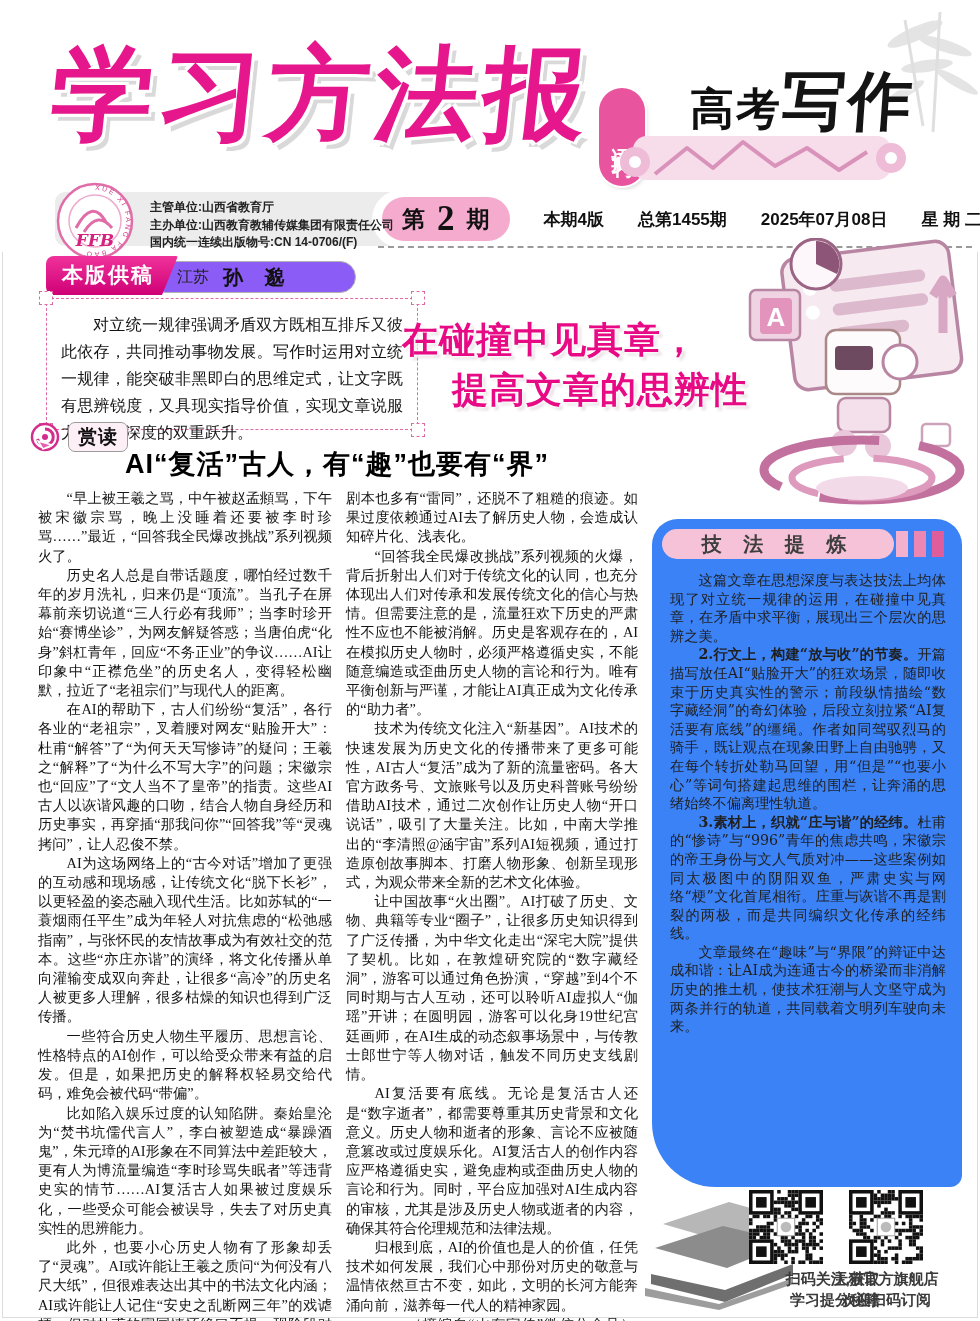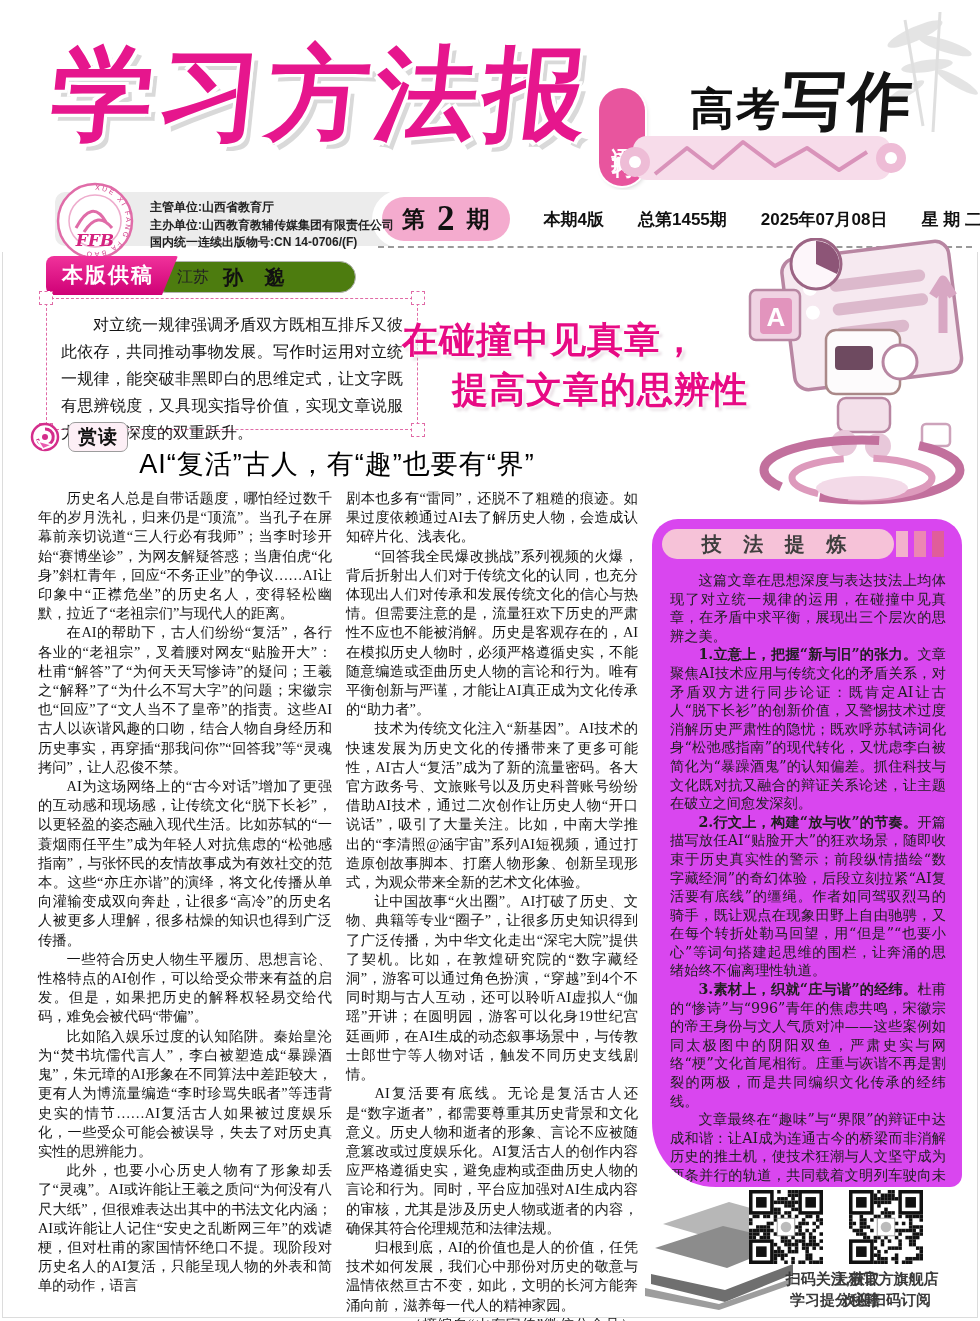--- a/index.html
+++ b/index.html
@@ -33,21 +33,21 @@
     height:44px;padding:0 20px;font-weight:bold;color:#111;}
   .issue-pill .ip-side{font-size:23px;}
   .issue-pill .ip-num{font-size:35px;font-family:"Liberation Serif",serif;}
   .issue-item{font-size:17px;font-weight:bold;color:#111;white-space:nowrap;}
   .dash-sep{position:absolute;left:378px;top:246px;width:594px;border-top:2px dashed #9a9a9a;}
   .logo{position:absolute;left:56px;top:182px;}
   .pub{position:absolute;left:150px;top:199px;font-size:12px;font-weight:bold;color:#222;line-height:17.5px;}
 
   
   .author-pill{position:absolute;left:150px;top:261px;height:30px;min-width:160px;border:1.5px solid #b3b3b3;
-    border-radius:16px;display:flex;align-items:center;padding:0 18px 0 26px;gap:14px;background:#4d7c0f;}
+    border-radius:16px;display:flex;align-items:center;padding:0 18px 0 26px;gap:14px;background:#8b5cf6;}
   .author-region{font-size:16px;color:#222;}
   .author-name{font-size:20px;font-weight:bold;color:#111;letter-spacing:8px;}
   .contrib-badge{position:absolute;left:38px;top:256px;background:linear-gradient(180deg,#f0329b,#cf0076);
     color:#fff;font-size:21px;font-weight:bold;letter-spacing:2px;padding:5px 24px 6px 16px;
     border-radius:8px 2px 2px 8px;clip-path:polygon(0 0,100% 0,calc(100% - 16px) 100%,0 100%);margin-left:8px;}
 
   
   .jj{position:absolute;left:396px;top:260px;display:flex;align-items:center;}
   .jj-icon{width:38px;height:38px;z-index:2;}
   .jj-label{background:#f8d2e3;color:#111;font-size:21px;font-weight:900;letter-spacing:2px;
@@ -69,33 +69,33 @@
   .hl2{left:452px;top:366px;}
   .robot{position:absolute;left:638px;top:238px;z-index:1;}
 
   
   .sd{position:absolute;left:30px;top:422px;display:flex;align-items:flex-start;gap:8px;}
   .sd-icon{width:30px;height:30px;}
   .sd-label{border:1.5px solid #9c9c9c;border-radius:7px;background:#fdeff6;color:#111;
     font-size:19px;font-weight:bold;padding:1px 9px;letter-spacing:1px;}
 
   .article-title{position:absolute;left:36px;top:446px;width:602px;margin:0;text-align:center;
-    font-size:27px;font-weight:400;color:#000;letter-spacing:1px;}
+    font-size:27px;font-weight:700;color:#000;letter-spacing:1px;}
 
   
   .col{position:absolute;top:489px;}
   .col-left{left:38px;width:294px;}
   .col-mid{left:346px;width:292px;}
   .col p{margin:0;font-family:"Liberation Serif",serif;font-size:14.3px;line-height:19.2px;
     text-align:justify;text-indent:2em;color:#151515;}
   .col p.cont{text-indent:0;}
   .attribution{text-align:right !important;text-indent:0 !important;letter-spacing:1px;padding-right:2px;}
 
   
-  .sidebar{position:absolute;left:652px;top:519px;width:310px;height:668px;background:#d946ef;
+  .sidebar{position:absolute;left:652px;top:519px;width:310px;height:668px;background:#3b82f6;
     border-radius:26px 26px 12px 64px;box-sizing:border-box;padding:10px 16px 0 18px;overflow:hidden;}
   .sb-head{position:relative;height:32px;margin-bottom:10px;}
   .sb-title{position:absolute;left:-8px;top:0;width:232px;height:30px;line-height:30px;background:#f6c2d8;
     border-radius:15px;text-align:center;font-size:20px;font-weight:900;color:#3e3e3e;letter-spacing:8px;}
   .sb-bars{position:absolute;right:2px;top:2px;display:flex;gap:6px;}
   .sb-bars i{display:block;width:12px;height:26px;}
   .sb-bars i:nth-child(1){background:#f3b1cd;}
   .sb-bars i:nth-child(2){background:#ec86b3;}
   .sb-bars i:nth-child(3){background:#e05d9b;}
   .sidebar p{margin:0;font-family:"DejaVu Serif",serif;font-size:14.2px;line-height:18.6px;
@@ -225,20 +225,21 @@
       <path d="M15 7 A8 8 0 1 1 7.5 17" fill="none" stroke="#d42e8c" stroke-width="3"></path>
       <circle cx="15" cy="15" r="3" fill="#d42e8c"></circle>
       <path d="M8 19 L22 23 L13 27 Z" fill="#e95caf" stroke="#fff" stroke-width="1.5"></path>
     </svg>
     <span class="sd-label">赏读</span>
   </div>
 
   <h2 class="article-title">AI“复活”古人，有“趣”也要有“界”</h2>
 
   <div class="col col-left">
+    <p>“早上被王羲之骂，中午被赵孟頫骂，下午被宋徽宗骂，晚上没睡着还要被李时珍骂……”最近，“回答我全民爆改挑战”系列视频火了。</p>
     <p>历史名人总是自带话题度，哪怕经过数千年的岁月洗礼，归来仍是“顶流”。当孔子在屏幕前亲切说道“三人行必有我师”；当李时珍开始“赛博坐诊”，为网友解疑答惑；当唐伯虎“化身”斜杠青年，回应“不务正业”的争议……AI让印象中“正襟危坐”的历史名人，变得轻松幽默，拉近了“老祖宗们”与现代人的距离。</p>
     <p>在AI的帮助下，古人们纷纷“复活”，各行各业的“老祖宗”，叉着腰对网友“贴脸开大”：杜甫“解答”了“为何天天写惨诗”的疑问；王羲之“解释”了“为什么不写大字”的问题；宋徽宗也“回应”了“文人当不了皇帝”的指责。这些AI古人以诙谐风趣的口吻，结合人物自身经历和历史事实，再穿插“那我问你”“回答我”等“灵魂拷问”，让人忍俊不禁。</p>
     <p>AI为这场网络上的“古今对话”增加了更强的互动感和现场感，让传统文化“脱下长衫”，以更轻盈的姿态融入现代生活。比如苏轼的“一蓑烟雨任平生”成为年轻人对抗焦虑的“松弛感指南”，与张怀民的友情故事成为有效社交的范本。这些“亦庄亦谐”的演绎，将文化传播从单向灌输变成双向奔赴，让很多“高冷”的历史名人被更多人理解，很多枯燥的知识也得到广泛传播。</p>
     <p>一些符合历史人物生平履历、思想言论、性格特点的AI创作，可以给受众带来有益的启发。但是，如果把历史的解释权轻易交给代码，难免会被代码“带偏”。</p>
     <p>比如陷入娱乐过度的认知陷阱。秦始皇沦为“焚书坑儒代言人”，李白被塑造成“暴躁酒鬼”，朱元璋的AI形象在不同算法中差距较大，更有人为博流量编造“李时珍骂失眠者”等违背史实的情节……AI复活古人如果被过度娱乐化，一些受众可能会被误导，失去了对历史真实性的思辨能力。</p>
     <p>此外，也要小心历史人物有了形象却丢了“灵魂”。AI或许能让王羲之质问“为何没有八尺大纸”，但很难表达出其中的书法文化内涵；AI或许能让人记住“安史之乱断网三年”的戏谑梗，但对杜甫的家国情怀绝口不提。现阶段对历史名人的AI复活，只能呈现人物的外表和简单的动作，语言</p>
   </div>
 
   <div class="col col-mid">
     <p class="cont">剧本也多有“雷同”，还脱不了粗糙的痕迹。如果过度依赖通过AI去了解历史人物，会造成认知碎片化、浅表化。</p>
@@ -253,21 +254,20 @@
   <div class="sidebar">
     <div class="sb-head">
       <div class="sb-title">技 法 提 炼</div>
       <div class="sb-bars">
           <i></i>
           <i></i>
           <i></i>
         </div>
     </div>
     <p><b></b><span>这篇文章在思想深度与表达技法上均体现了对立统一规律的运用，在碰撞中见真章，在矛盾中求平衡，展现出三个层次的思辨之美。</span></p>
-    <p><b>1.立意上，把握“新与旧”的张力。</b><span>文章聚焦AI技术应用与传统文化的矛盾关系，对矛盾双方进行同步论证：既肯定AI让古人“脱下长衫”的创新价值，又警惕技术过度消解历史严肃性的隐忧；既欢呼苏轼诗词化身“松弛感指南”的现代转化，又忧虑李白被简化为“暴躁酒鬼”的认知偏差。抓住科技与文化既对抗又融合的辩证关系论述，让主题在破立之间愈发深刻。</span></p>
     <p><b>2.行文上，构建“放与收”的节奏。</b><span>开篇描写放任AI“贴脸开大”的狂欢场景，随即收束于历史真实性的警示；前段纵情描绘“数字藏经洞”的奇幻体验，后段立刻拉紧“AI复活要有底线”的缰绳。作者如同驾驭烈马的骑手，既让观点在现象田野上自由驰骋，又在每个转折处勒马回望，用“但是”“也要小心”等词句搭建起思维的围栏，让奔涌的思绪始终不偏离理性轨道。</span></p>
     <p><b>3.素材上，织就“庄与谐”的经纬。</b><span>杜甫的“惨诗”与“996”青年的焦虑共鸣，宋徽宗的帝王身份与文人气质对冲——这些案例如同太极图中的阴阳双鱼，严肃史实与网络“梗”文化首尾相衔。庄重与诙谐不再是割裂的两极，而是共同编织文化传承的经纬线。</span></p>
     <p><b></b><span>文章最终在“趣味”与“界限”的辩证中达成和谐：让AI成为连通古今的桥梁而非消解历史的推土机，使技术狂潮与人文坚守成为两条并行的轨道，共同载着文明列车驶向未来。</span></p>
   </div>
 
   <svg class="books" width="150" height="118" viewBox="0 0 150 118">
     <polygon points="18,32 84,10 142,26 80,50" fill="#b7b7b7"></polygon>
     <polygon points="10,56 78,34 146,50 82,76" fill="#8c8c8c"></polygon>
     <polygon points="10,62 82,80 146,56 146,62 82,86 10,68" fill="#fff"></polygon>
     <polygon points="6,82 80,98 148,72 148,82 80,110 6,92" fill="#6f6f6f"></polygon>

